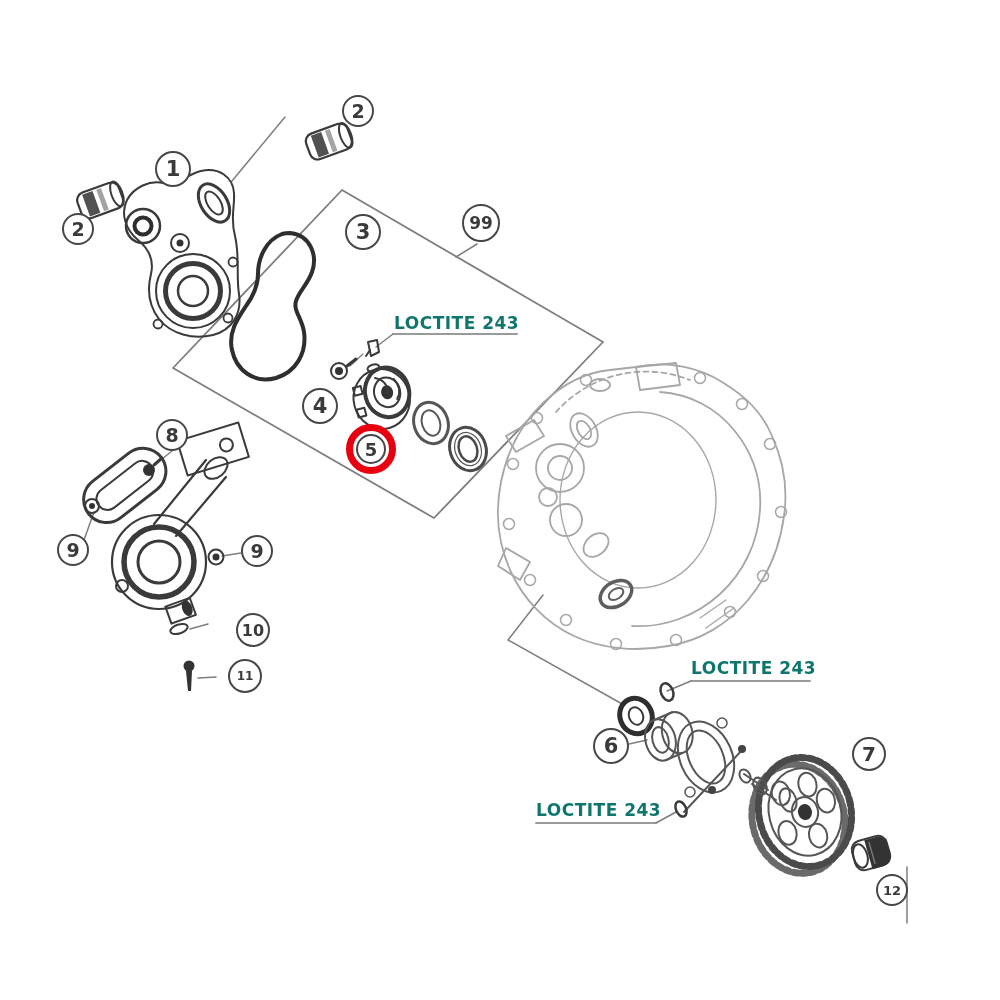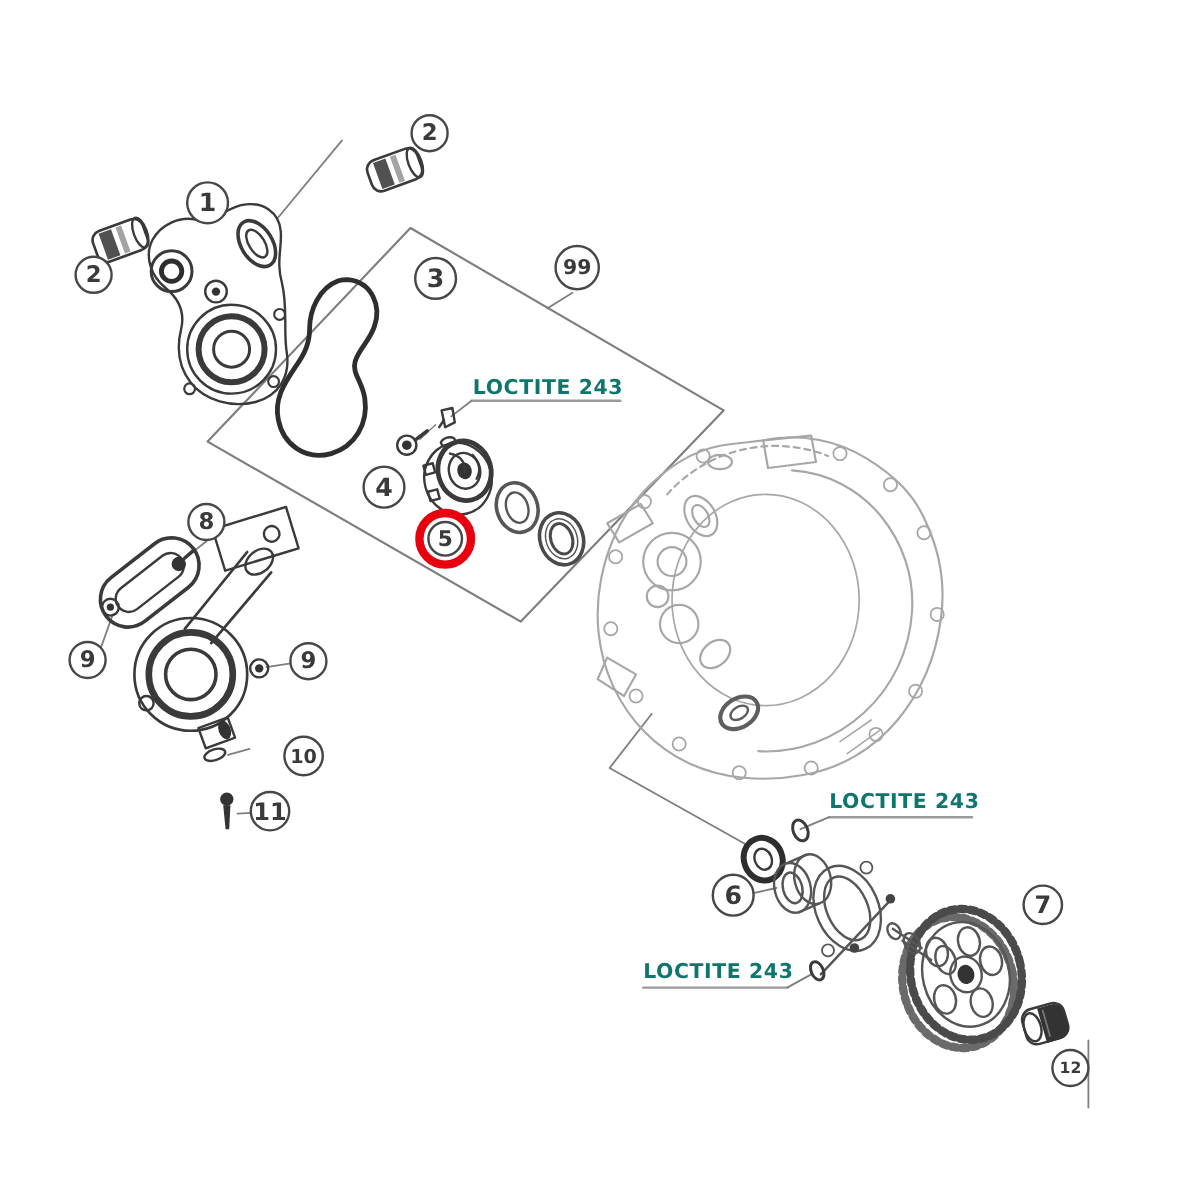--- a/index.html
+++ b/index.html
@@ -275,21 +275,21 @@
 <div class="co" style="left:342px;top:95px;width:32px;height:32px;font-size:19px;">2</div>
 <div class="co" style="left:62px;top:213px;width:32px;height:32px;font-size:19px;">2</div>
 <div class="co" style="left:345px;top:214px;width:36px;height:36px;font-size:21px;">3</div>
 <div class="co" style="left:302px;top:388px;width:36px;height:36px;font-size:21px;">4</div>
 <div class="co" style="left:356px;top:434px;width:30px;height:30px;font-size:18px;">5</div>
 <div class="co" style="left:462px;top:204px;width:38px;height:38px;font-size:17px;">99</div>
 <div class="co" style="left:156px;top:419px;width:32px;height:32px;font-size:19px;">8</div>
 <div class="co" style="left:57px;top:534px;width:32px;height:32px;font-size:19px;">9</div>
 <div class="co" style="left:241px;top:535px;width:32px;height:32px;font-size:19px;">9</div>
 <div class="co" style="left:208px;top:613px;width:34px;height:34px;font-size:16px;margin-left:28px;">10</div>
-<div class="co" style="left:208px;top:659px;width:34px;height:34px;font-size:20px;">11</div>
+<div class="co" style="left:228px;top:659px;width:34px;height:34px;font-size:12px;">11</div>
 <div class="co" style="left:593px;top:728px;width:36px;height:36px;font-size:21px;">6</div>
 <div class="co" style="left:852px;top:737px;width:34px;height:34px;font-size:20px;">7</div>
 <div class="co" style="left:876px;top:874px;width:32px;height:32px;font-size:13px;">12</div>
 
 <div class="loctite" style="left:394px;top:313px;">LOCTITE 243</div>
 <div class="loctite" style="left:691px;top:658px;">LOCTITE 243</div>
 <div class="loctite" style="left:536px;top:800px;">LOCTITE 243</div>
 
 </div>
 

